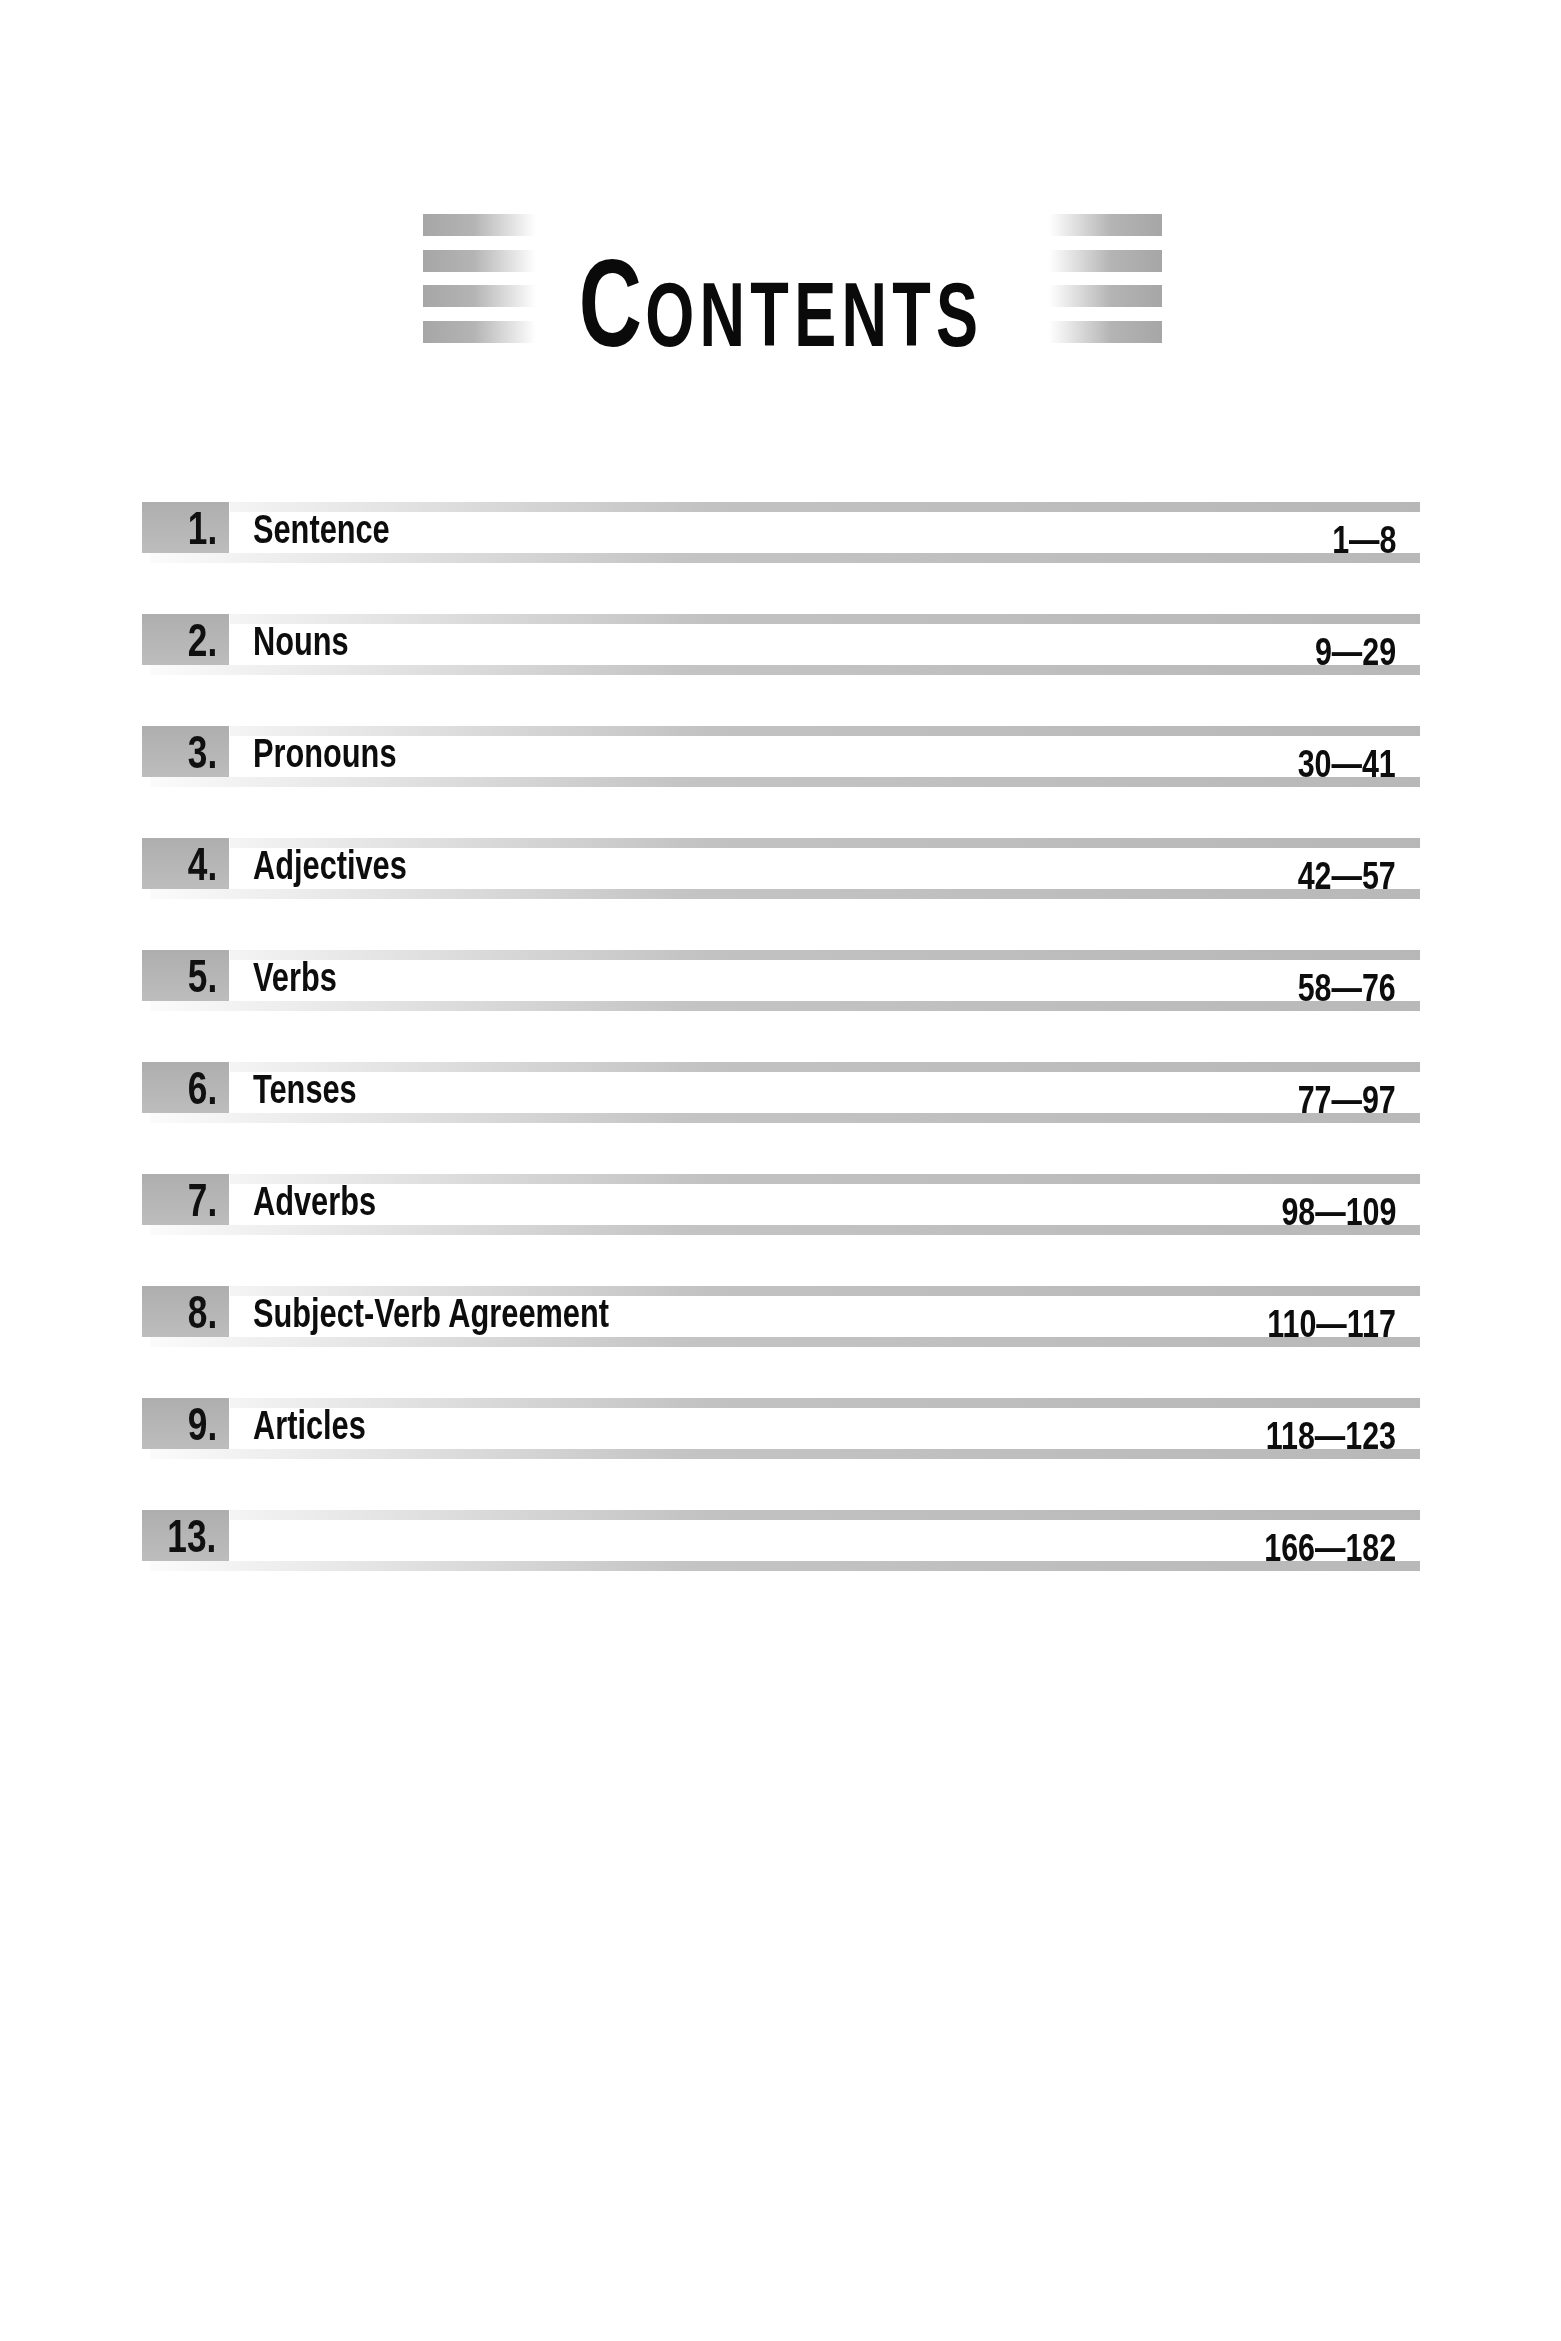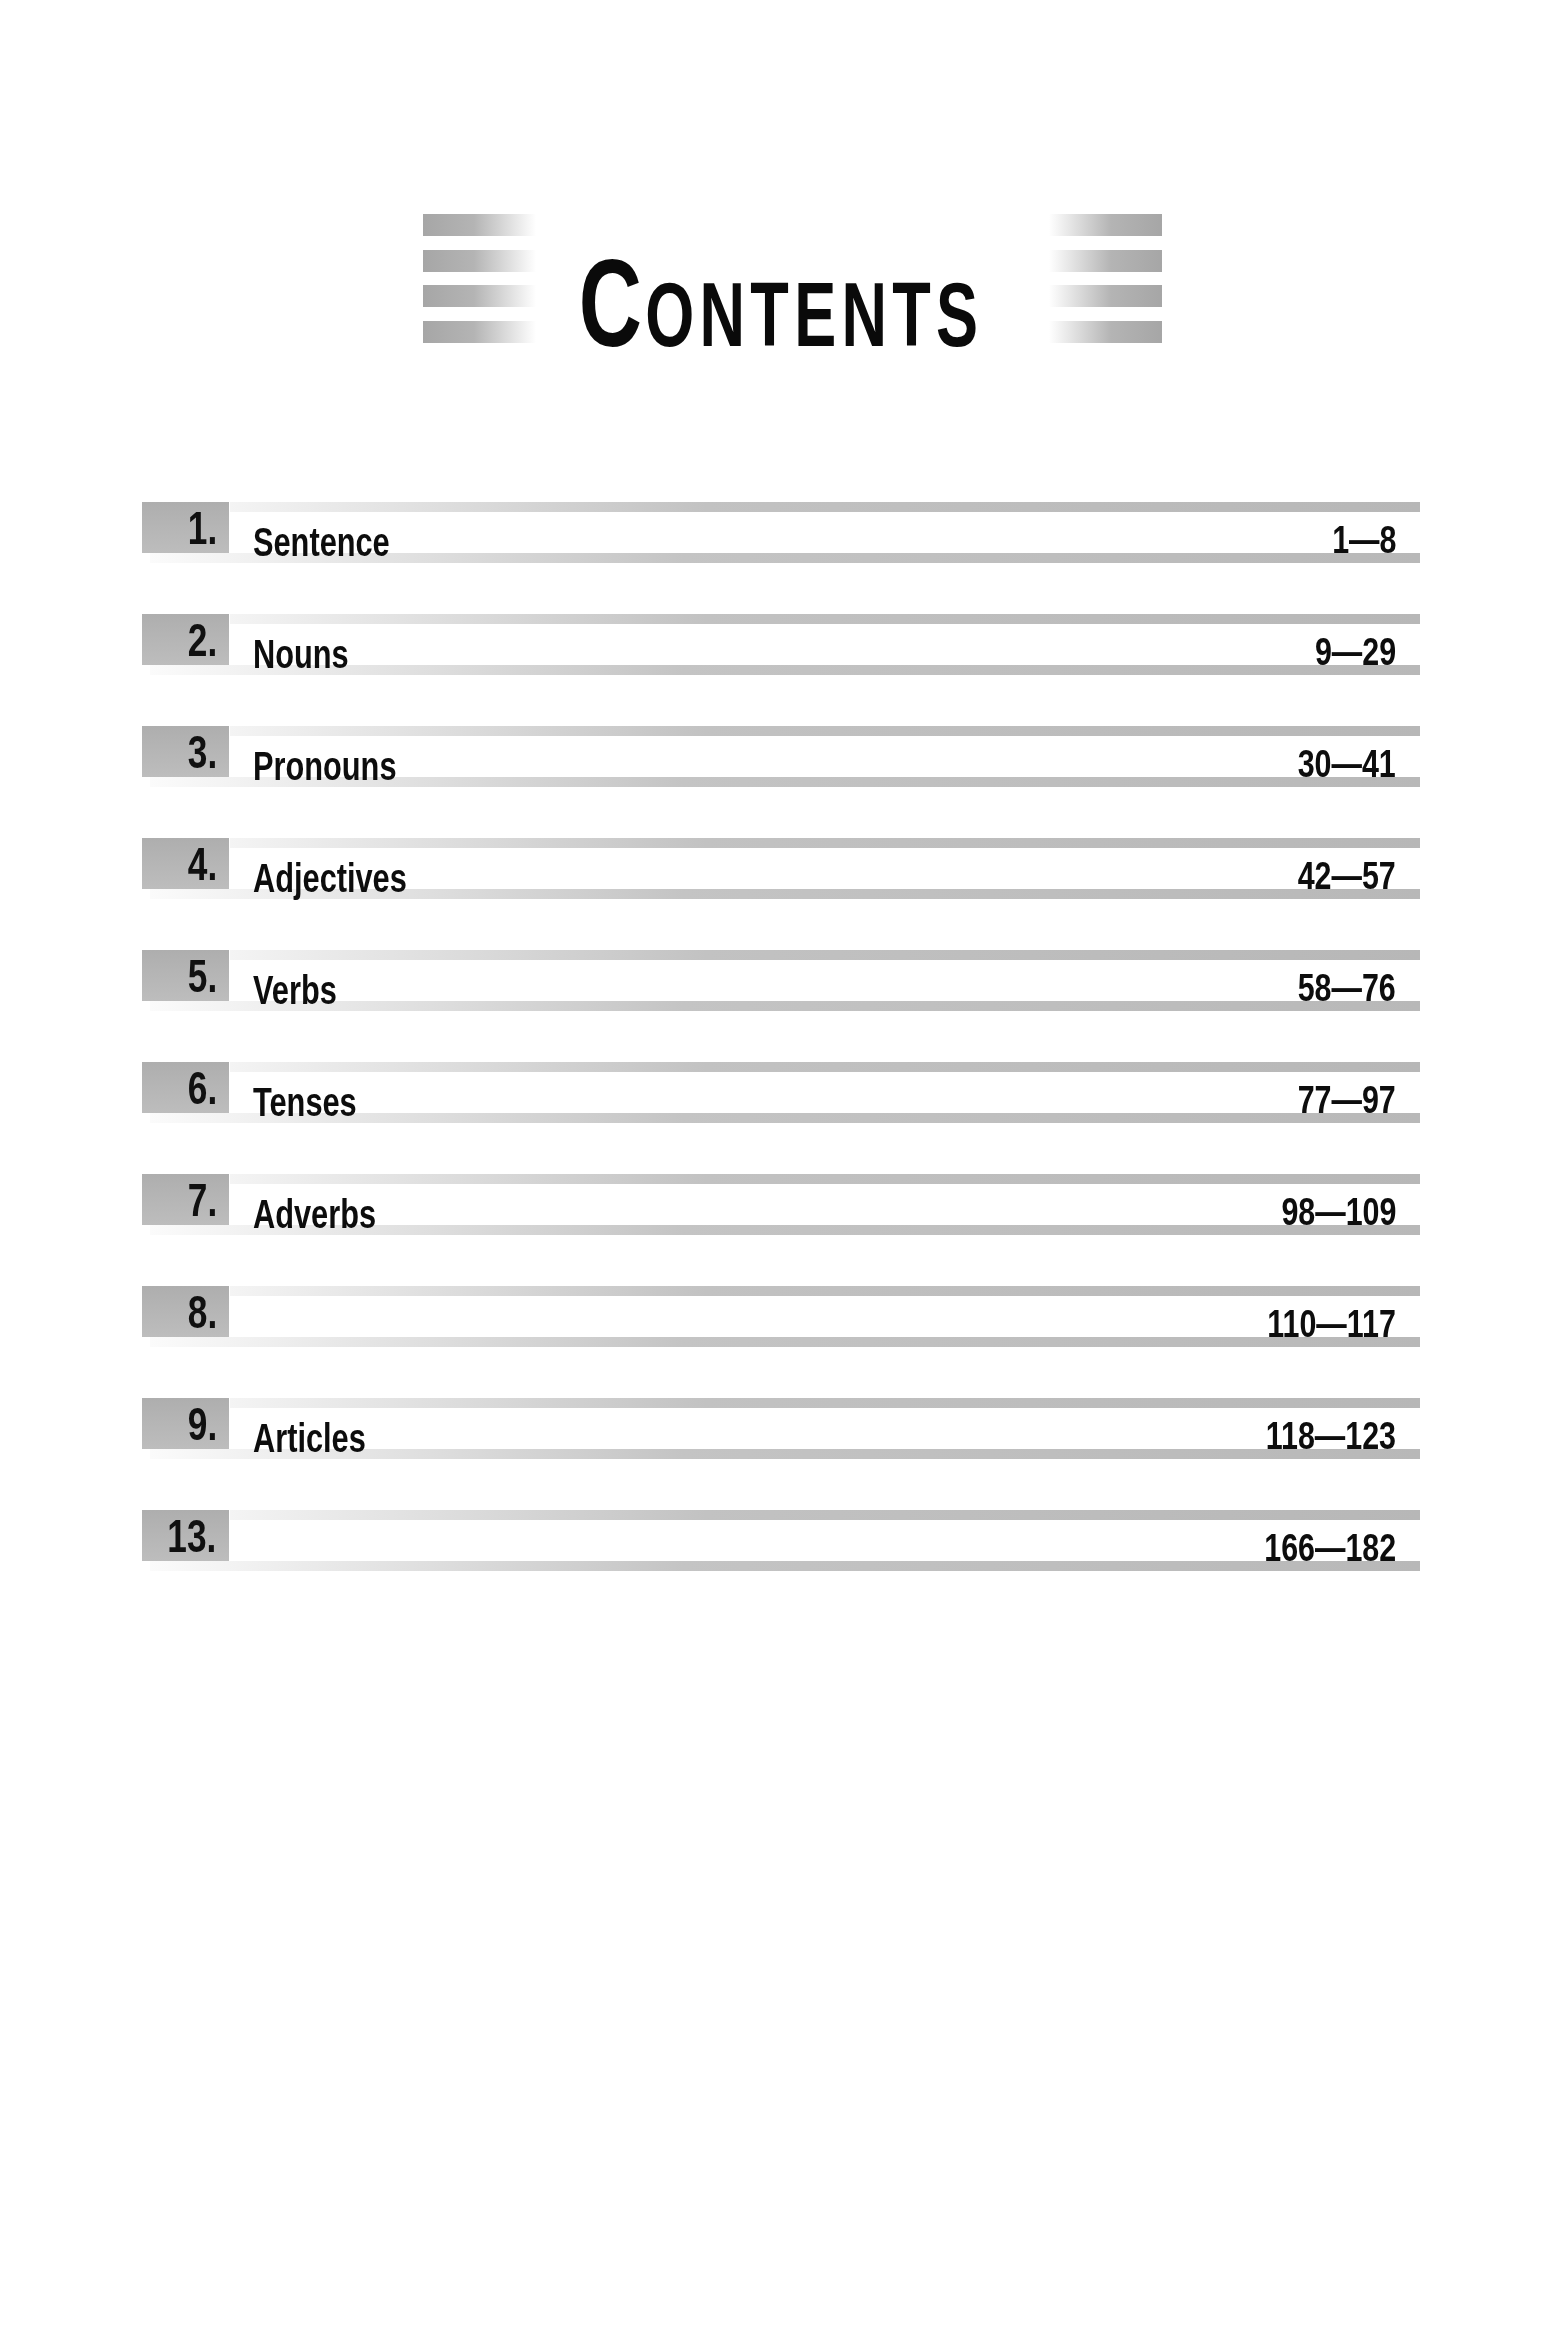--- a/index.html
+++ b/index.html
@@ -58,21 +58,21 @@
   .top-bar{
     left:230px;top:0;height:9.5px;
     background:linear-gradient(90deg,#f4f4f4 0%,#c2c2c2 40%,#b7b7b7 100%);
   }
   .bottom-bar{
     left:150px;top:51px;height:10.4px;
     background:linear-gradient(90deg,#fbfbfb 0%,#c4c4c4 42%,#b8b8b8 100%);
   }
 
   .row-title{
-    position:absolute;left:253px;top:20px;height:41px;
+    position:absolute;left:253px;top:7px;height:41px;
     display:flex;align-items:center;
   }
   .row-title .txt{
     font-size:41px;font-weight:bold;color:#0d0d0d;
     display:inline-block;transform:scaleX(0.75);transform-origin:0 50%;
     white-space:nowrap;line-height:1;
   }
   .row-pages{
     position:absolute;right:166px;top:9.5px;height:56px;
     display:flex;align-items:center;justify-content:flex-end;
@@ -204,20 +204,23 @@
           <span class="txt">98—109</span>
         </div>
     </div>
 
     <div class="row">
       <div class="top-bar bar"></div>
       <div class="bottom-bar bar"></div>
       <div class="num-box">
           <span class="num">8.</span>
         </div>
+      <div class="row-title">
+          <span class="txt">Subject-Verb Agreement</span>
+        </div>
       <div class="row-pages">
           <span class="txt">110—117</span>
         </div>
     </div>
 
     <div class="row">
       <div class="top-bar bar"></div>
       <div class="bottom-bar bar"></div>
       <div class="num-box">
           <span class="num">9.</span>

